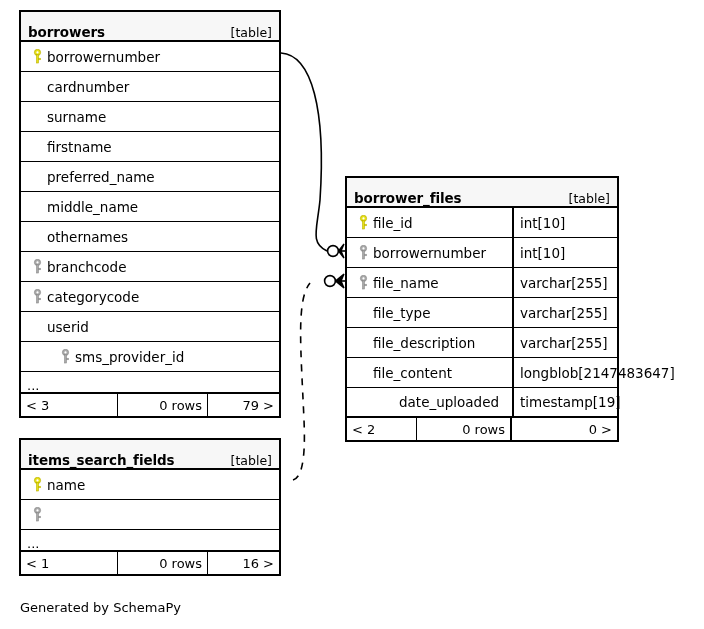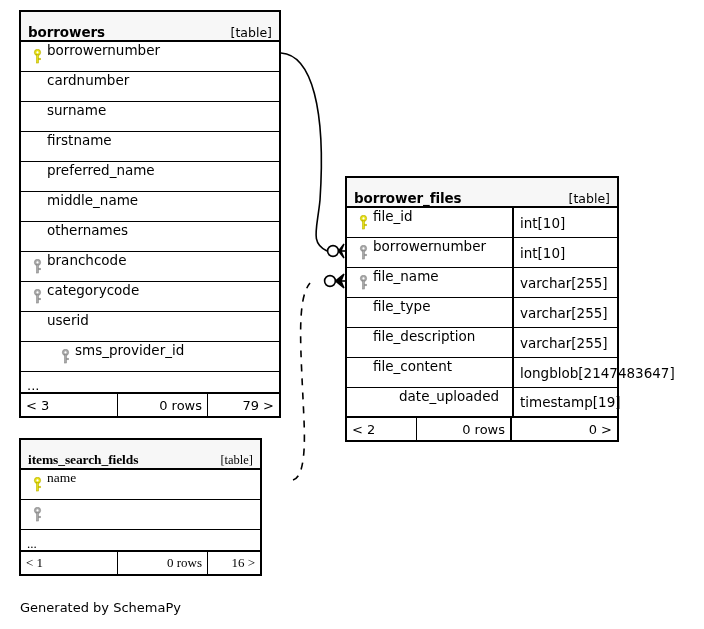--- a/index.html
+++ b/index.html
@@ -64,20 +64,21 @@
     align-items: stretch;
     height: 30px;
     border-bottom: 1px solid #000000;
     box-sizing: border-box;
     background: #ffffff;
   }
   .row:last-of-type { border-bottom: none; }
 
   .cell-name {
     display: flex;
+    align-items: center;
     flex: 1 1 auto;
     min-width: 0;
     padding-left: 6px;
     box-sizing: border-box;
   }
   .cell-type {
     display: flex;
     align-items: center;
     box-sizing: border-box;
     padding-left: 6px;
@@ -373,21 +374,21 @@
       <div class="cell-type" style="flex:1 1 auto;">timestamp[19]</div>
     </div>
 
     <div class="tbl-foot">
       <div class="foot-cell foot-prev" style="width:69px;">&lt; 2</div>
       <div class="foot-cell foot-mid" style="width:94px;">0 rows</div>
       <div class="foot-cell foot-next" style="border-left:2px solid #000000;">0 &gt;</div>
     </div>
   </div>
 
-  <div class="tbl" id="tbl-items-search-fields" style="left:19px; top:438px; width:243px;font-family:Liberation Serif, serif;">
+  <div class="tbl" id="tbl-items-search-fields" style="left:19px; top:438px; width:262px;">
 
     <div class="tbl-head">
       <span class="tbl-name">items_search_fields</span>
       <span class="tbl-tag">[table]</span>
     </div>
 
     <div class="row">
       <div class="cell-name">
         <span class="keyslot">
           <svg class="key" width="9" height="15" viewBox="0 0 9 15">

